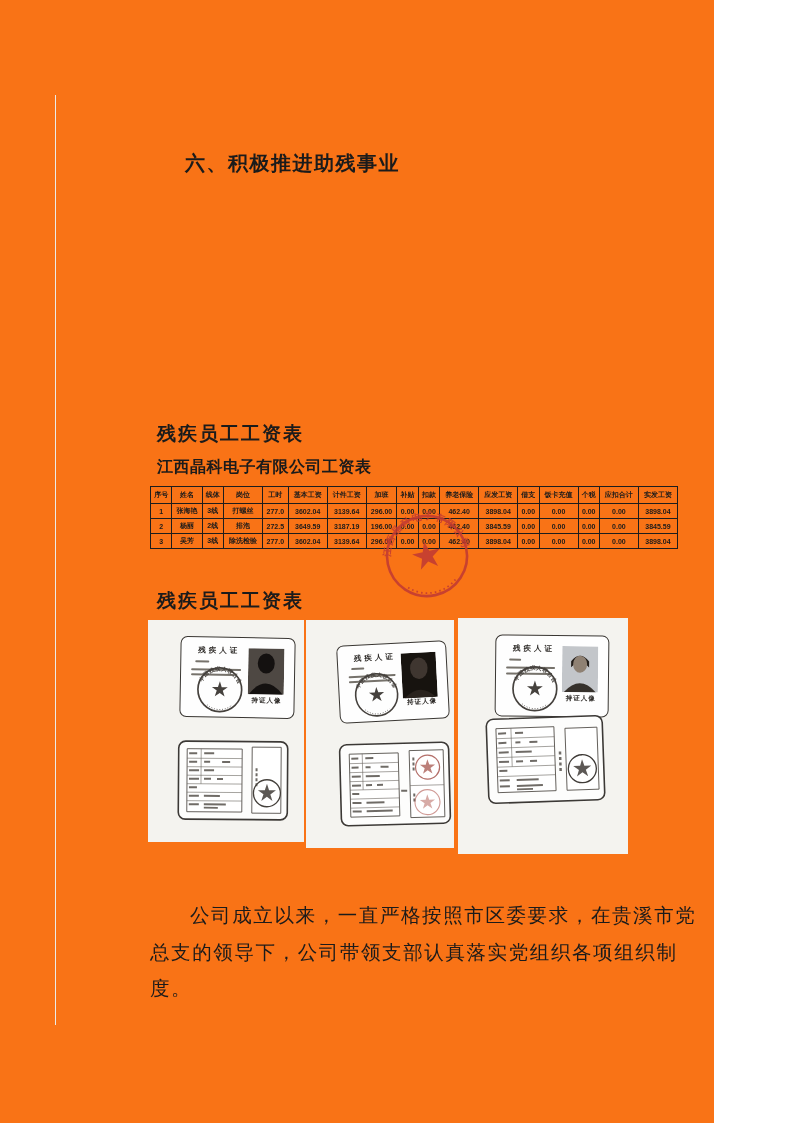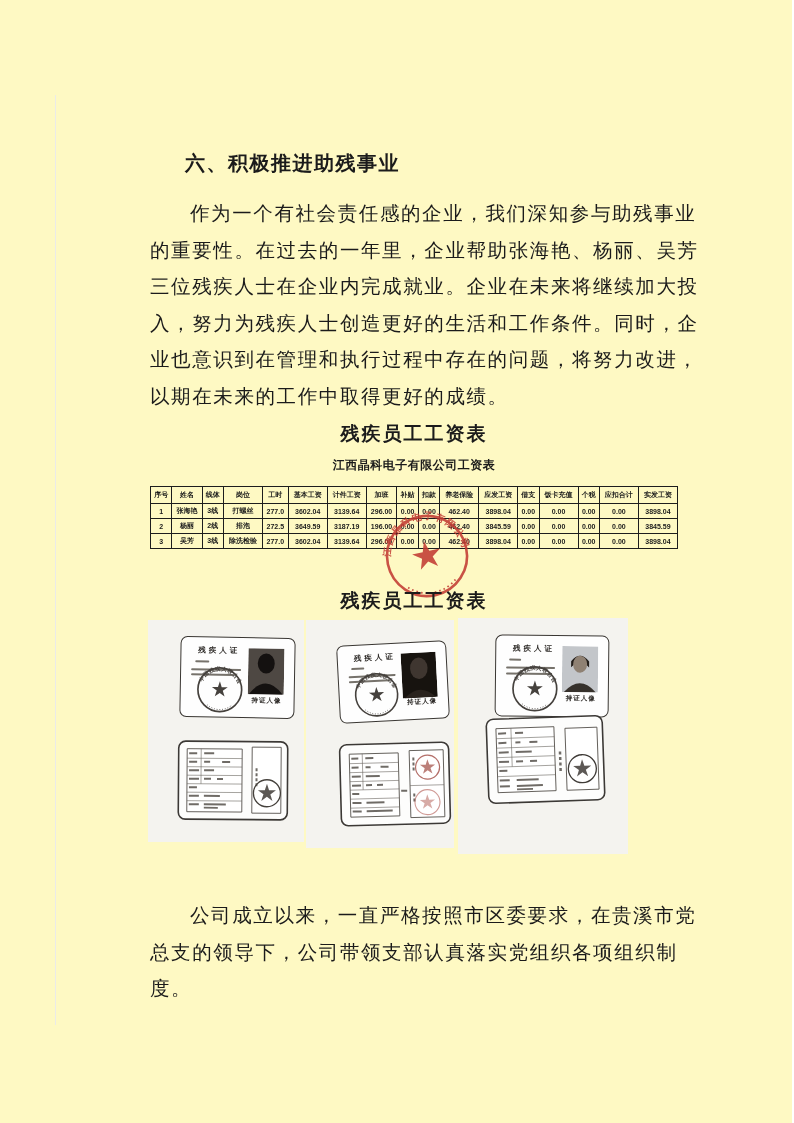--- a/index.html
+++ b/index.html
@@ -1,26 +1,26 @@
 <!DOCTYPE html>
 <html><head>
 <meta charset="utf-8">
 <style>
   html,body{margin:0;padding:0;background:#ffffff;}
-  .page{position:relative;width:792px;height:1123px;background:#fef9c3;overflow:hidden;
+  .page{position:relative;width:714px;height:1123px;background:#f97316;overflow:hidden;
         font-family:"Liberation Serif","DejaVu Serif",serif;color:#1b1b1b;}
   .scan-line{position:absolute;left:55px;top:95px;width:1px;height:930px;background:#ebebe8;}
 
   .sec-heading{position:absolute;left:185px;font-size:20px;font-weight:bold;letter-spacing:1.5px;white-space:nowrap;}
   .body-para{position:absolute;left:150px;width:560px;font-size:19.5px;line-height:36.5px;
              letter-spacing:1.6px;white-space:pre-wrap;text-indent:40px;}
 
-  .center-block{position:absolute;left:150px;width:528px;text-align:center;}
+  .center-block{position:absolute;left:157px;width:528px;}
   .wage-title{font-size:19px;font-weight:bold;letter-spacing:2px;}
-  .wage-subtitle{font-size:12px;font-weight:bold;letter-spacing:.5px;font-family:Liberation Serif, serif;}
+  .wage-subtitle{font-size:16px;font-weight:bold;letter-spacing:.5px;font-family:Liberation Serif, serif;}
   .wage-period{font-size:12px;font-weight:bold;font-family:"Liberation Sans","DejaVu Sans",sans-serif;}
 
   table.wage{position:absolute;left:150px;top:486px;width:528px;border-collapse:collapse;
              font-family:"Liberation Sans","DejaVu Sans",sans-serif;table-layout:auto;}
   table.wage th,table.wage td{border:1px solid #1d1d1d;font-size:7px;font-weight:bold;
              text-align:center;padding:0 1px;white-space:nowrap;}
   table.wage th{height:16px;}
   table.wage td{height:14px;}
 
   .stamp-red{position:absolute;left:383px;top:512px;width:88px;height:88px;
@@ -43,26 +43,20 @@
 <svg width="0" height="0" style="position:absolute">
   <defs>
     <path id="star5" d="M0,-10 L2.25,-3.09 L9.51,-3.09 L3.63,1.18 L5.88,8.09 L0,3.82 L-5.88,8.09 L-3.63,1.18 L-9.51,-3.09 L-2.25,-3.09 Z"></path>
   </defs>
 </svg>
 
 <div class="page">
   <div class="scan-line"></div>
 
   <div class="sec-heading" style="top:150px;">六、积极推进助残事业</div>
-  <div class="body-para" style="top:196px;">作为一个有社会责任感的企业，我们深知参与助残事业
-的重要性。在过去的一年里，企业帮助张海艳、杨丽、吴芳
-三位残疾人士在企业内完成就业。企业在未来将继续加大投
-入，努力为残疾人士创造更好的生活和工作条件。同时，企
-业也意识到在管理和执行过程中存在的问题，将努力改进，
-以期在未来的工作中取得更好的成绩。</div>
 
   <div class="center-block wage-title" style="top:421px;">残疾员工工资表</div>
   <div class="center-block wage-subtitle" style="top:457px;">江西晶科电子有限公司工资表</div>
 
   <table class="wage">
     <thead>
         <tr>
           <th>序号</th>
           <th>姓名</th>
           <th>线体</th>

